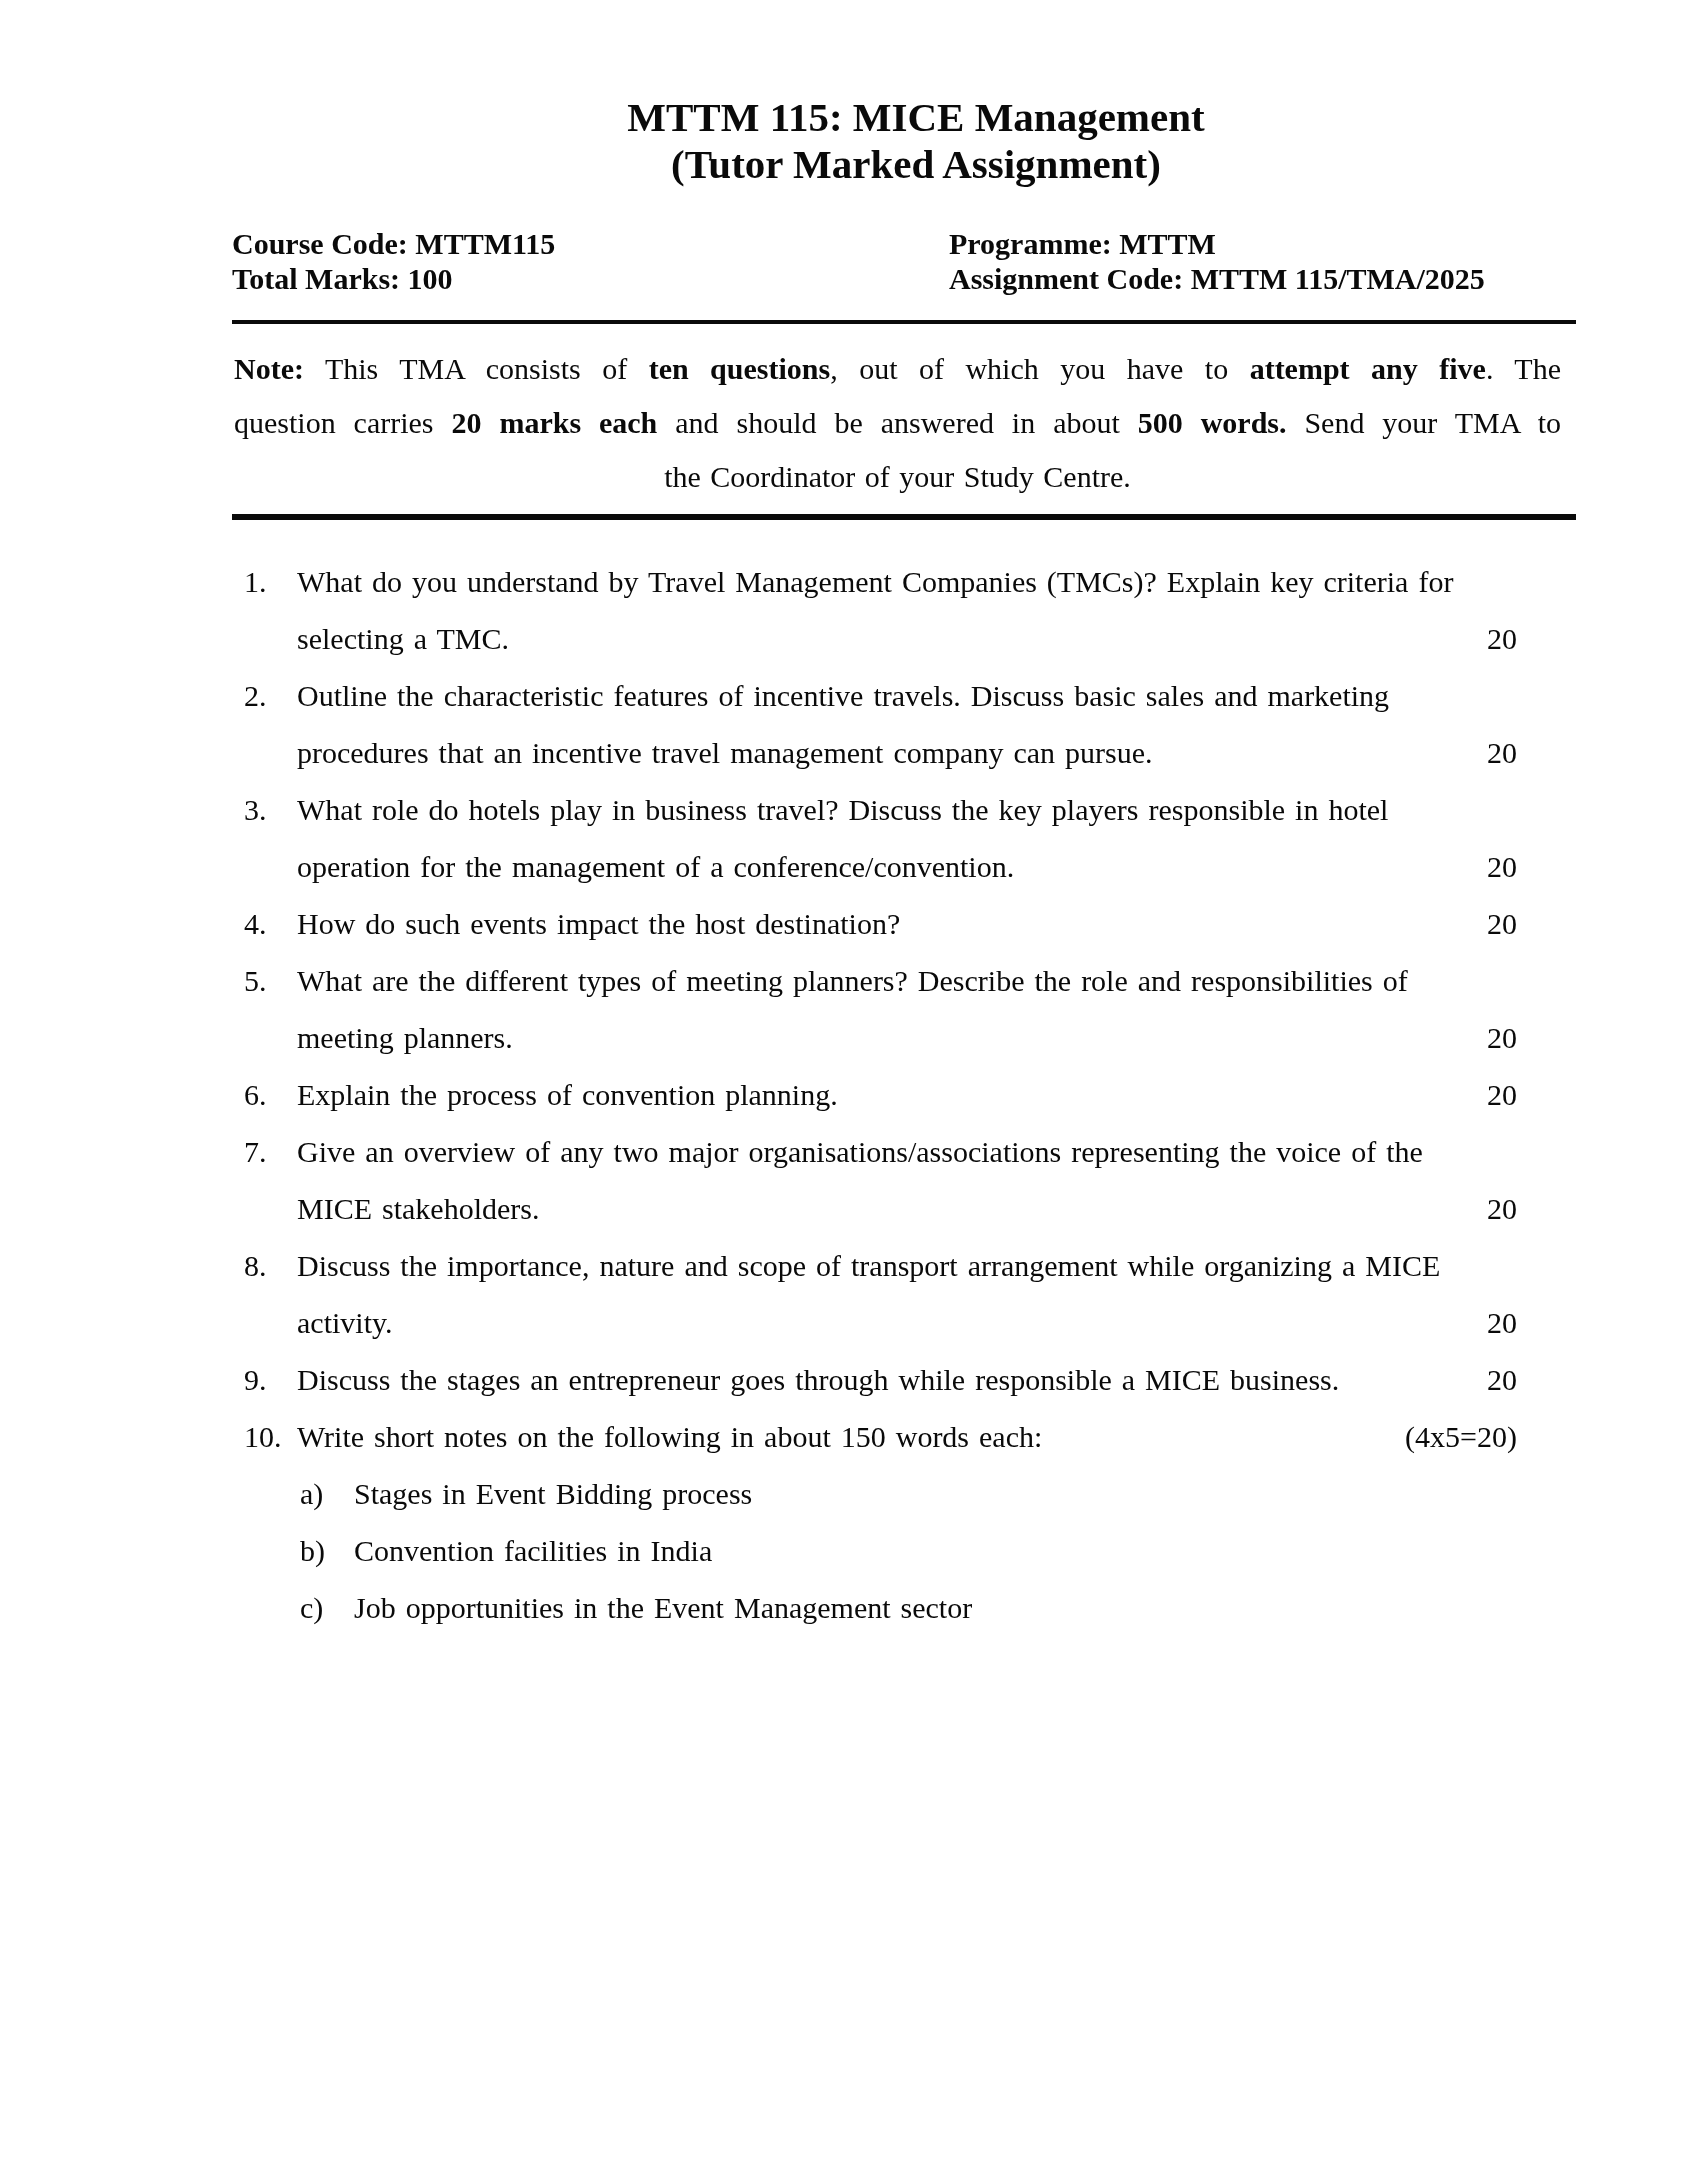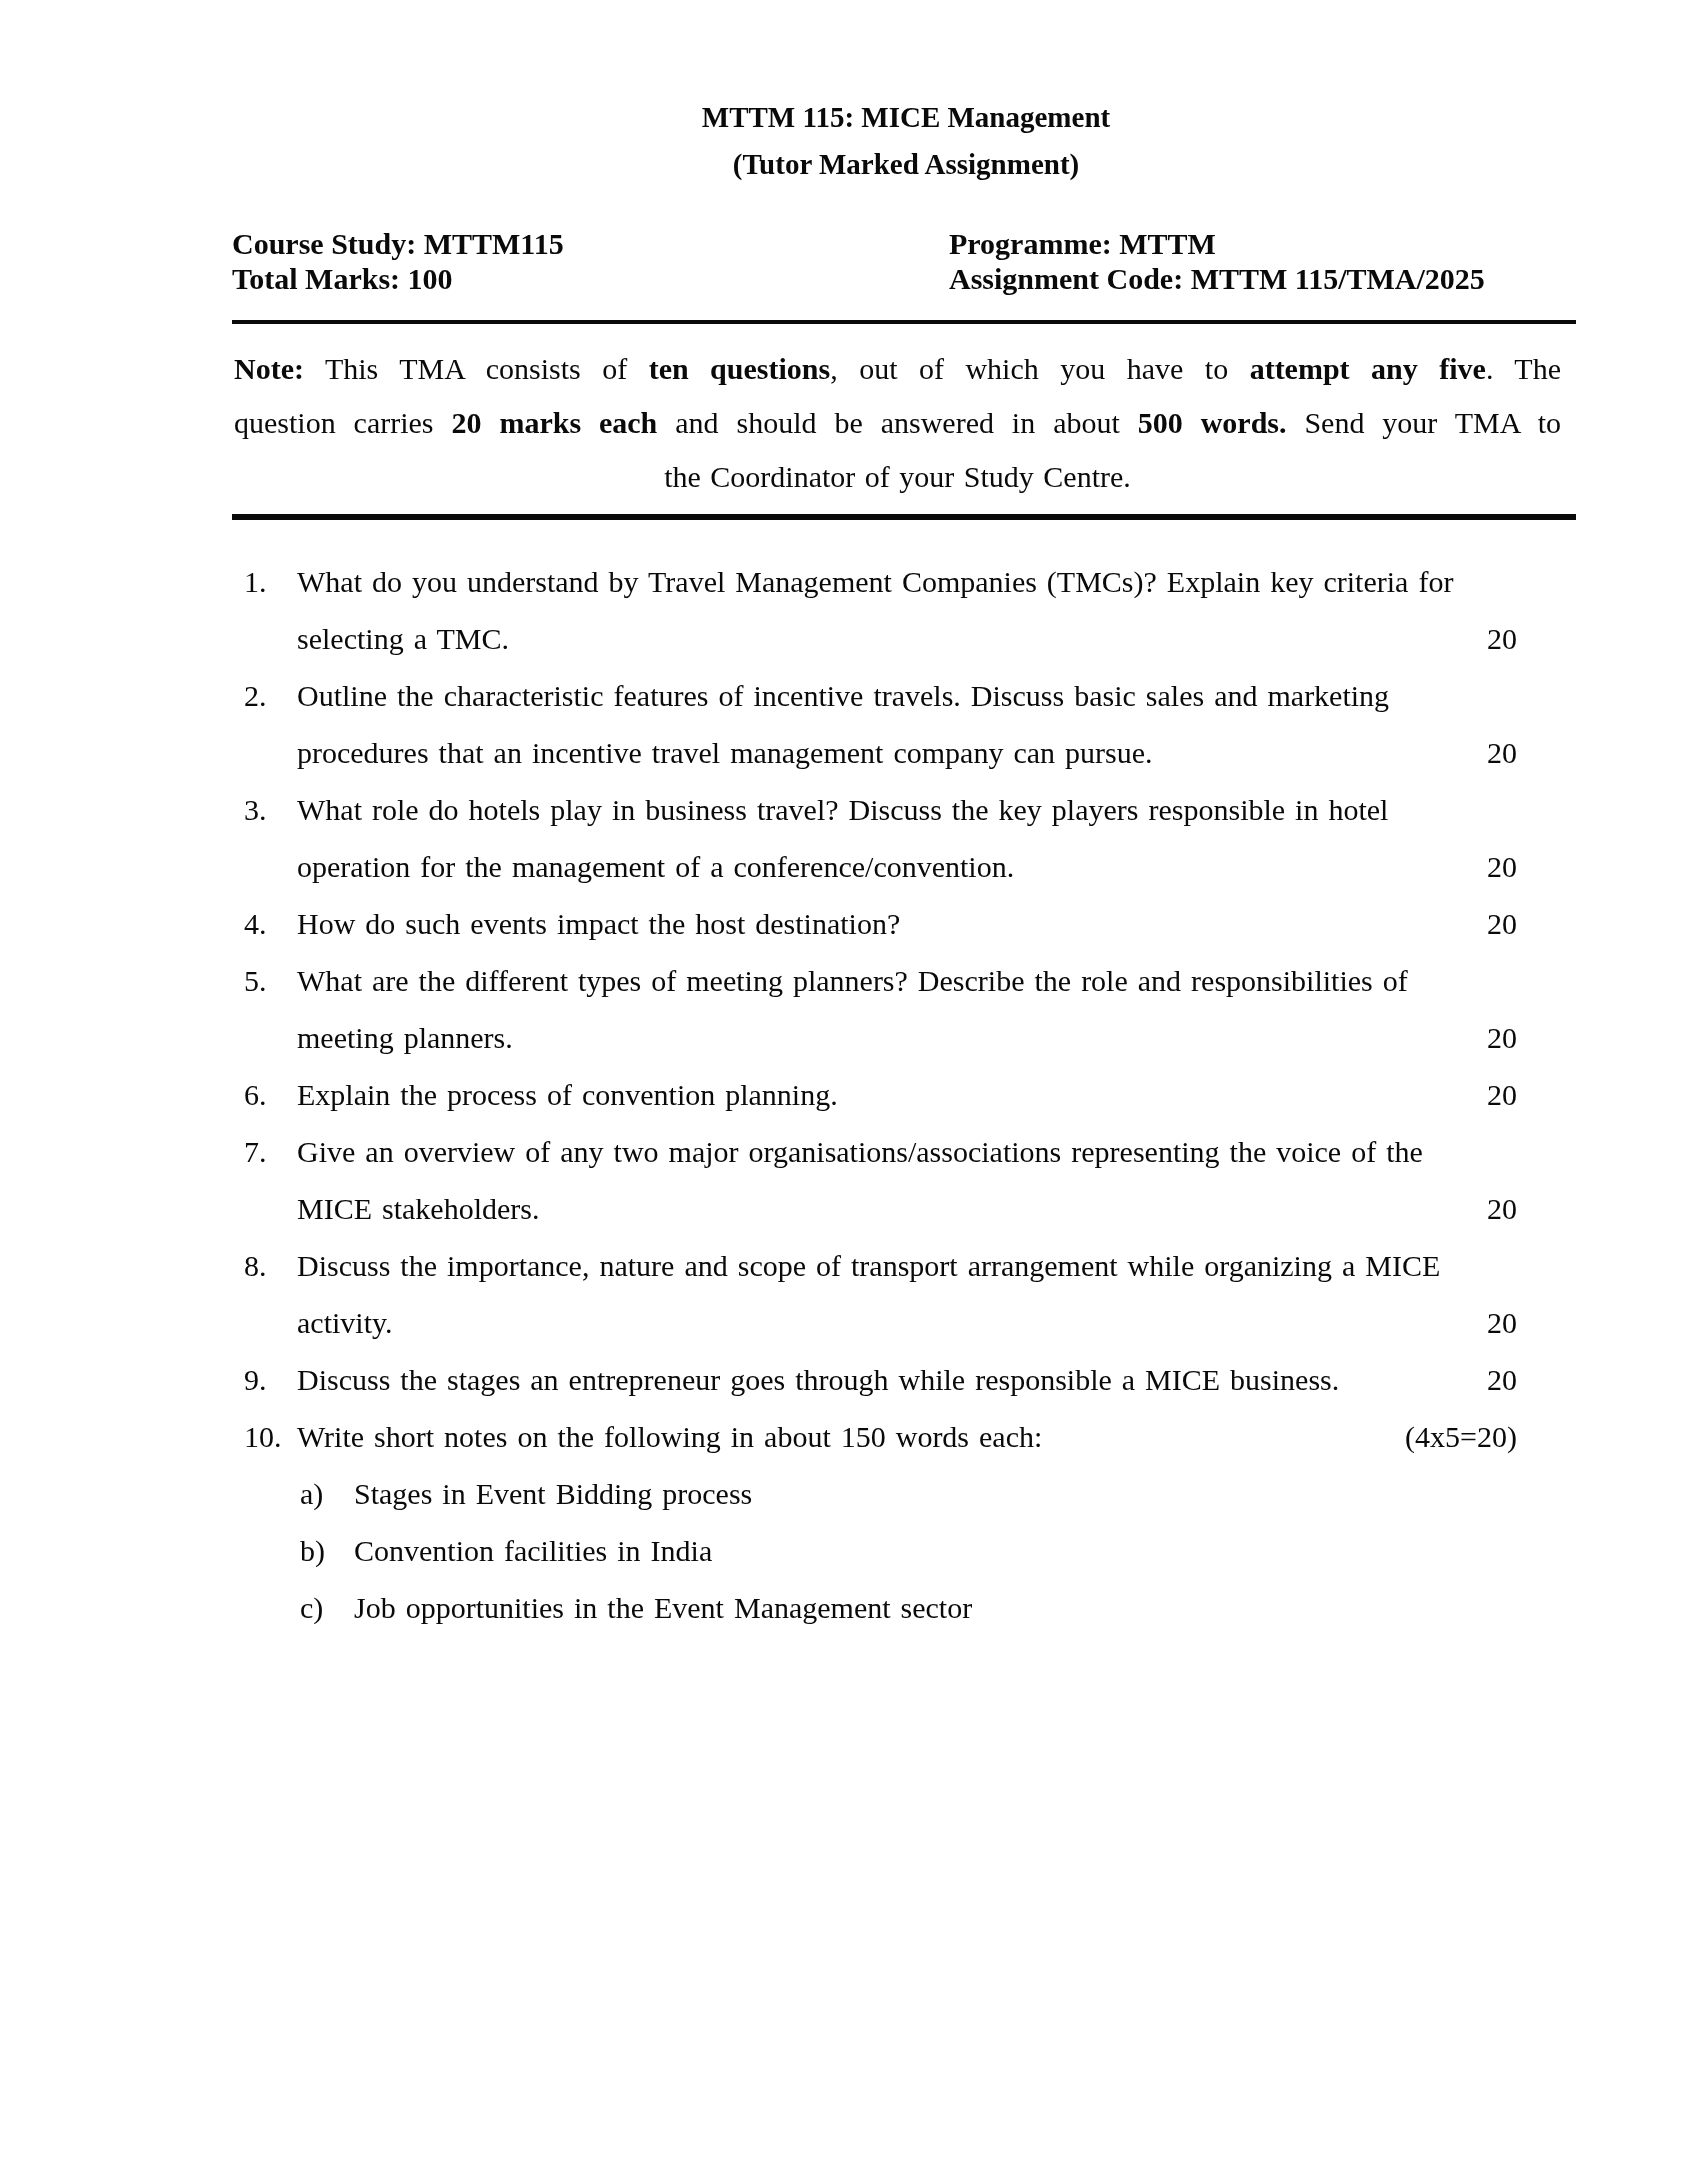--- a/index.html
+++ b/index.html
@@ -8,25 +8,25 @@
     width: 1683px;
     height: 2178px;
     background: #ffffff;
     color: #0a0a0a;
     font-family: "Liberation Serif", "DejaVu Serif", serif;
     overflow: hidden;
   }
   .titles {
     position: absolute;
     top: 94px;
-    left: 234px;
+    left: 244px;
     width: 1344px;
     text-align: center;
     font-weight: bold;
-    font-size: 29px;
+    font-size: 41px;
     line-height: 47px;
   }
   .header-block {
     position: absolute;
     top: 226px;
     left: 232px;
     width: 1344px;
     font-weight: bold;
     font-size: 30px;
     line-height: 35px;
@@ -86,21 +86,21 @@
 
 <div class="page">
 
   <div class="titles">
     <div>MTTM 115: MICE Management</div>
     <div>(Tutor Marked Assignment)</div>
   </div>
 
   <div class="header-block">
     <div class="header-col-left">
-      <div>Course Study: MTTM115</div>
+      <div>Course Code: MTTM115</div>
       <div>Total Marks: 100</div>
     </div>
     <div class="header-col-right">
       <div>Programme: MTTM</div>
       <div>Assignment Code: MTTM 115/TMA/2025</div>
     </div>
   </div>
 
   <div class="rule rule-1"></div>
 

